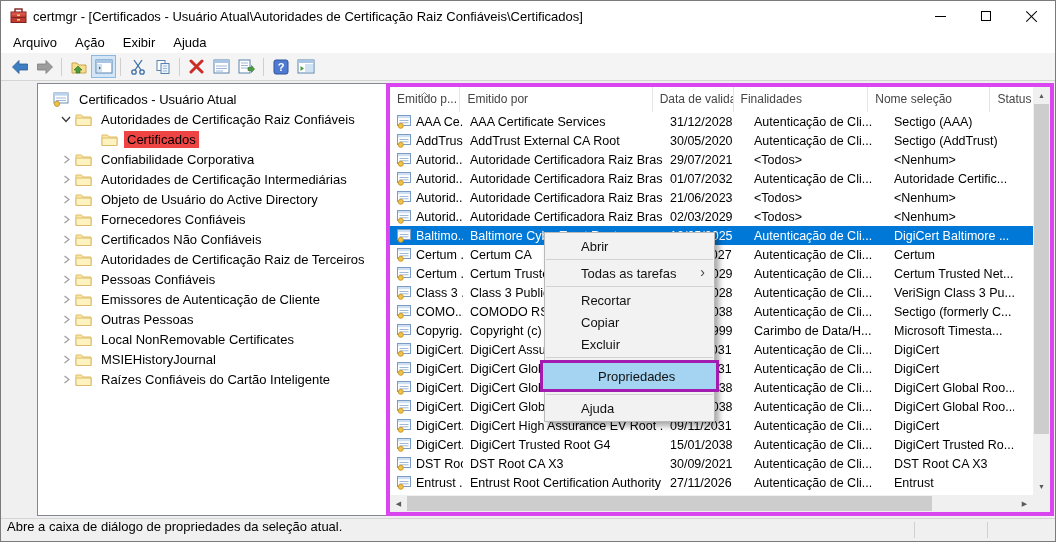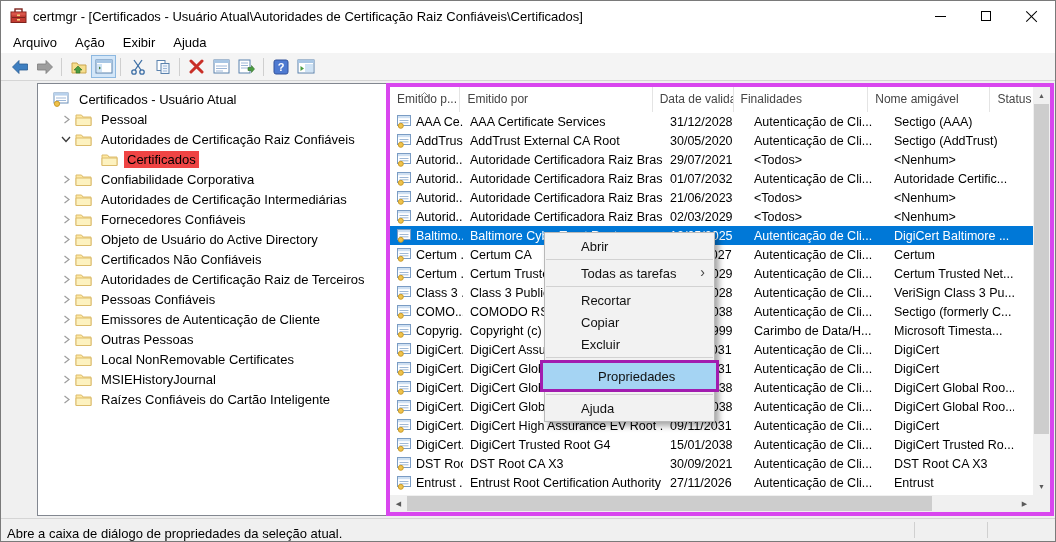--- a/index.html
+++ b/index.html
@@ -69,21 +69,21 @@
   
   .context-menu { position:absolute; left:543px; top:231px; width:171px; background:#f2f2f2; border:1px solid #b9b9b9; box-shadow:4px 4px 6px rgba(0,0,0,0.35); padding:2px 0; z-index:99; }
   .mitem { height:22px; display:flex; align-items:center; padding-left:36px; font-size:13px; color:#111; position:relative; }
   .mitem .marrow { display:none; position:absolute; right:9px; top:2px; font-size:14px; color:#444; }
   .mitem.subm .marrow { display:block; }
   .mitem.separator { height:1px; background:#d2d2d2; margin:2px 1px; padding:0; }
   .mitem.hl { background:#a5d4f3; }
   .mitem.annotated { border:3px solid #a21caf; margin:0 -5px; padding-left:55px; height:32px; }
 
   
-  .statusbar { height:23px; background:#f0f0f0; border-top:1px solid #d5d5d5; display:flex; align-items:flex-end; font-size:13px; color:#000; padding-left:6px; position:relative; }
+  .statusbar { height:23px; background:#f0f0f0; border-top:1px solid #d5d5d5; display:flex; align-items:flex-start; font-size:13px; color:#000; padding-left:6px; position:relative; }
   .sb-div { position:absolute; top:3px; bottom:3px; width:1px; background:#d0d0d0; }
 </style>
 </head>
 <body>
 
 <div class="window">
 
   <div class="titlebar">
     <svg class="app-icon" viewBox="0 0 17 16">
       <rect x="5" y="1" width="7" height="4" fill="none" stroke="#7e221c" stroke-width="1.4"></rect>
@@ -210,33 +210,20 @@
             <rect x="1" y="1" width="14" height="10" fill="#fff" stroke="#6a8fba"></rect>
             <rect x="1" y="1" width="14" height="2.6" fill="#b8d1ec"></rect>
             <line x1="3" y1="6" x2="13" y2="6" stroke="#9db7d8"></line>
             <line x1="3" y1="8.5" x2="13" y2="8.5" stroke="#9db7d8"></line>
             <circle cx="4" cy="11.8" r="2.6" fill="#f0c24b" stroke="#c89b2a"></circle>
           </svg>
 
           <span class="tree-label">Certificados - Usuário Atual</span>
         </div>
 
-        <div class="tree-item collapsed lvl1">
-          <span class="chev chev-right">
-            <svg width="9" height="9" viewBox="0 0 9 9">
-              <path d="M2.5 1 L7 4.5 L2.5 8" fill="none" stroke="#9d9d9d" stroke-width="1.2"></path>
-            </svg>
-          </span>
-
-          <svg class="t-icon folder-t-icon" viewBox="0 0 17 14">
-            <path d="M1 2.5 h5.5 l1.5 2 h8 v8.5 h-15 z" fill="#ffe9a2" stroke="#dcbc6c"></path>
-            <path d="M1 5.5 h15 v7.5 h-15 z" fill="#fdf2c0" stroke="#dcbc6c"></path>
-          </svg>
-          <span class="tree-label">Pessoal</span>
-        </div>
 
         <div class="tree-item expanded lvl1">
 
           <span class="chev chev-down">
             <svg width="10" height="9" viewBox="0 0 10 9">
               <path d="M1 2 L5 6.5 L9 2" fill="none" stroke="#3b3b3b" stroke-width="1.3"></path>
             </svg>
           </span>
 
           <svg class="t-icon folder-t-icon" viewBox="0 0 17 14">
@@ -287,35 +274,35 @@
           <span class="chev chev-right">
             <svg width="9" height="9" viewBox="0 0 9 9">
               <path d="M2.5 1 L7 4.5 L2.5 8" fill="none" stroke="#9d9d9d" stroke-width="1.2"></path>
             </svg>
           </span>
 
           <svg class="t-icon folder-t-icon" viewBox="0 0 17 14">
             <path d="M1 2.5 h5.5 l1.5 2 h8 v8.5 h-15 z" fill="#ffe9a2" stroke="#dcbc6c"></path>
             <path d="M1 5.5 h15 v7.5 h-15 z" fill="#fdf2c0" stroke="#dcbc6c"></path>
           </svg>
+          <span class="tree-label">Objeto de Usuário do Active Directory</span>
+        </div>
+
+        <div class="tree-item collapsed lvl1">
+          <span class="chev chev-right">
+            <svg width="9" height="9" viewBox="0 0 9 9">
+              <path d="M2.5 1 L7 4.5 L2.5 8" fill="none" stroke="#9d9d9d" stroke-width="1.2"></path>
+            </svg>
+          </span>
+
+          <svg class="t-icon folder-t-icon" viewBox="0 0 17 14">
+            <path d="M1 2.5 h5.5 l1.5 2 h8 v8.5 h-15 z" fill="#ffe9a2" stroke="#dcbc6c"></path>
+            <path d="M1 5.5 h15 v7.5 h-15 z" fill="#fdf2c0" stroke="#dcbc6c"></path>
+          </svg>
           <span class="tree-label">Fornecedores Confiáveis</span>
-        </div>
-
-        <div class="tree-item collapsed lvl1">
-          <span class="chev chev-right">
-            <svg width="9" height="9" viewBox="0 0 9 9">
-              <path d="M2.5 1 L7 4.5 L2.5 8" fill="none" stroke="#9d9d9d" stroke-width="1.2"></path>
-            </svg>
-          </span>
-
-          <svg class="t-icon folder-t-icon" viewBox="0 0 17 14">
-            <path d="M1 2.5 h5.5 l1.5 2 h8 v8.5 h-15 z" fill="#ffe9a2" stroke="#dcbc6c"></path>
-            <path d="M1 5.5 h15 v7.5 h-15 z" fill="#fdf2c0" stroke="#dcbc6c"></path>
-          </svg>
-          <span class="tree-label">Objeto de Usuário do Active Directory</span>
         </div>
 
         <div class="tree-item collapsed lvl1">
           <span class="chev chev-right">
             <svg width="9" height="9" viewBox="0 0 9 9">
               <path d="M2.5 1 L7 4.5 L2.5 8" fill="none" stroke="#9d9d9d" stroke-width="1.2"></path>
             </svg>
           </span>
 
           <svg class="t-icon folder-t-icon" viewBox="0 0 17 14">
@@ -428,21 +415,21 @@
       <div class="lheader">
         <div class="hcell c0">
           <span class="sort-caret"><svg width="9" height="6" viewBox="0 0 9 6">
                 <path d="M1 5 L4.5 1.5 L8 5" fill="none" stroke="#8a8a8a"></path>
               </svg></span>
           <span>Emitido p...</span>
         </div>
         <div class="hcell c1"><span>Emitido por</span></div>
         <div class="hcell c2"><span>Data de validade</span></div>
         <div class="hcell c3"><span>Finalidades</span></div>
-        <div class="hcell c4"><span>Nome amigável</span></div>
+        <div class="hcell c4"><span>Nome seleção</span></div>
         <div class="hcell c5"><span>Status</span></div>
       </div>
 
       <div class="lrows">
 
           <div class="lrow">
             <span class="cell c0">
               <svg class="cert-icon" viewBox="0 0 15 15">
                 <rect x="0.5" y="1.5" width="13" height="10" fill="#fff" stroke="#7a9cc4"></rect>
                 <rect x="1" y="2" width="12" height="2.2" fill="#cfe0f2"></rect>

